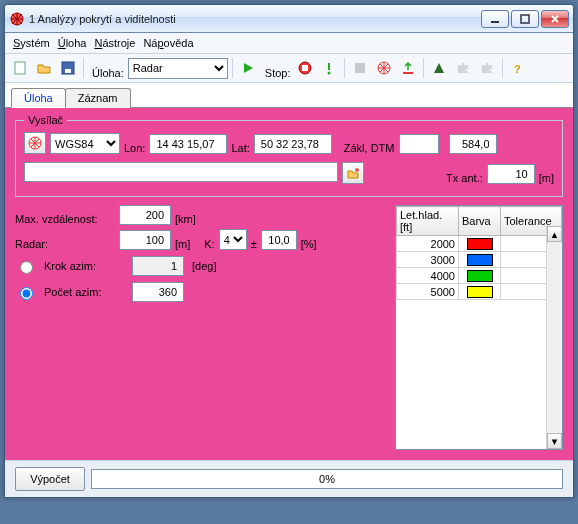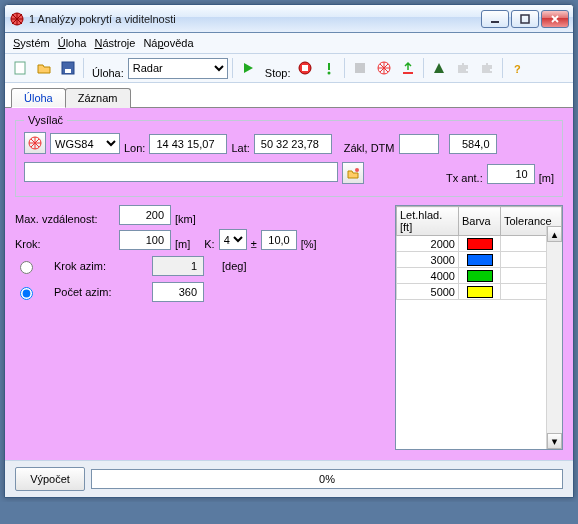--- a/index.html
+++ b/index.html
@@ -16,32 +16,32 @@
   .menuitem u { text-decoration: underline; }
   .toolbar { display:flex; align-items:center; gap:2px; padding:3px 4px; background:#f4f8fd; border-bottom:1px solid #c5d5e8;}
   .tbicon { width:22px; height:22px; border:1px solid transparent; display:flex; align-items:center; justify-content:center; border-radius:2px;}
   .tbsep { width:1px; height:20px; background:#c5d5e8; margin:0 2px;}
   .toolbar label { margin:9px 2px 0 4px;}
   .toolbar select, select { height:21px; border:1px solid #7a92ac; background:#fff; }
   .toolbar select { width:100px; }
   .tabrow { display:flex; padding:4px 6px 0 6px; background:#fff; border-bottom:1px solid #888; }
   .tab { padding:3px 12px; border:1px solid #888; border-bottom:none; margin-right:-1px; background:#f0f0f0; border-radius:3px 3px 0 0; position:relative; top:1px;}
   .tab.active { background:linear-gradient(#fff,#f4f4f4); border-bottom:1px solid #fff; color:#003cc9; z-index:1;}
-  .content { padding:6px 10px 10px 10px; background:#f0abfc; }
+  .content { padding:6px 10px 10px 10px; background:#ec4899; }
   fieldset { border:1px solid #bfcad6; padding:6px 8px 8px 8px; margin:0 0 8px 0;}
   legend { padding:0 4px; }
   .row { display:flex; align-items:flex-end; gap:4px; margin-bottom:4px;}
   input[type=text] { height:20px; border:1px solid #7a92ac; padding:1px 6px; background:#fff; text-align:right;}
   .pathwrap { display:flex; gap:4px; margin-top:4px;}
   .pathwrap input { flex:1; text-align:left;}
   .iconbtn { width:22px; height:22px; border:1px solid #7a92ac; background:linear-gradient(#fefefe,#e6e6e6); display:flex; align-items:center; justify-content:center;}
   .mid { display:flex; gap:10px; }
   .leftcol { flex:0 0 370px; }
   .rightcol { flex:1; }
-  .radio-row { display:flex; align-items:center; gap:18px; margin:6px 0;}
+  .radio-row { display:flex; align-items:center; gap:8px; margin:6px 0;}
   .grid { border:1px solid #7a92ac; height:245px; overflow:hidden; position:relative; background:#fff;}
   .grid table { width:100%; border-collapse:collapse; }
   .grid th { background:linear-gradient(#fefefe,#e8e8e8); border:1px solid #b6b6b6; padding:2px 3px; font-weight:normal; text-align:left; height:18px;}
   .grid td { border:1px solid #d4d4d4; padding:1px 3px; height:16px;}
   .grid td.num { text-align:right;}
   .swatch { width:26px; height:12px; border:1px solid #000; margin:auto; display:block;}
   .scrollv { position:absolute; right:0; top:20px; bottom:0; width:16px; background:#f0f0f0; border-left:1px solid #d4d4d4;}
   .scrollv .arr { height:16px; background:linear-gradient(#fefefe,#e0e0e0); border:1px solid #b6b6b6; display:flex; align-items:center; justify-content:center;}
   .botbar { display:flex; align-items:center; gap:6px; padding:6px 10px; background:#e9eef5; border-top:1px solid #c5d5e8;}
   .btn { height:24px; padding:0 12px; border:1px solid #7a92ac; background:linear-gradient(#fefefe,#e6e6e6); border-radius:2px;text-align:center;}
@@ -207,21 +207,21 @@
     </fieldset>
 
     <div class="mid">
       <div class="leftcol">
         <div class="row">
           <span style="width:100px">Max. vzdálenost:</span>
           <input type="text" style="width: 52px;" value="200">
           <span>[km]</span>
         </div>
         <div class="row">
-          <span style="width:100px">Krok:</span>
+          <span style="width:100px">Radar:</span>
           <input type="text" style="width: 52px;" value="100">
           <span>[m]</span>
           <span style="margin-left:10px">K:</span>
           <select style="width:28px"><option>4/3</option></select>
           <span>±</span>
           <input type="text" style="width: 36px;" value="10,0">
           <span>[%]</span>
         </div>
         <div class="radio-row">
           <input type="radio" name="az" style="">

